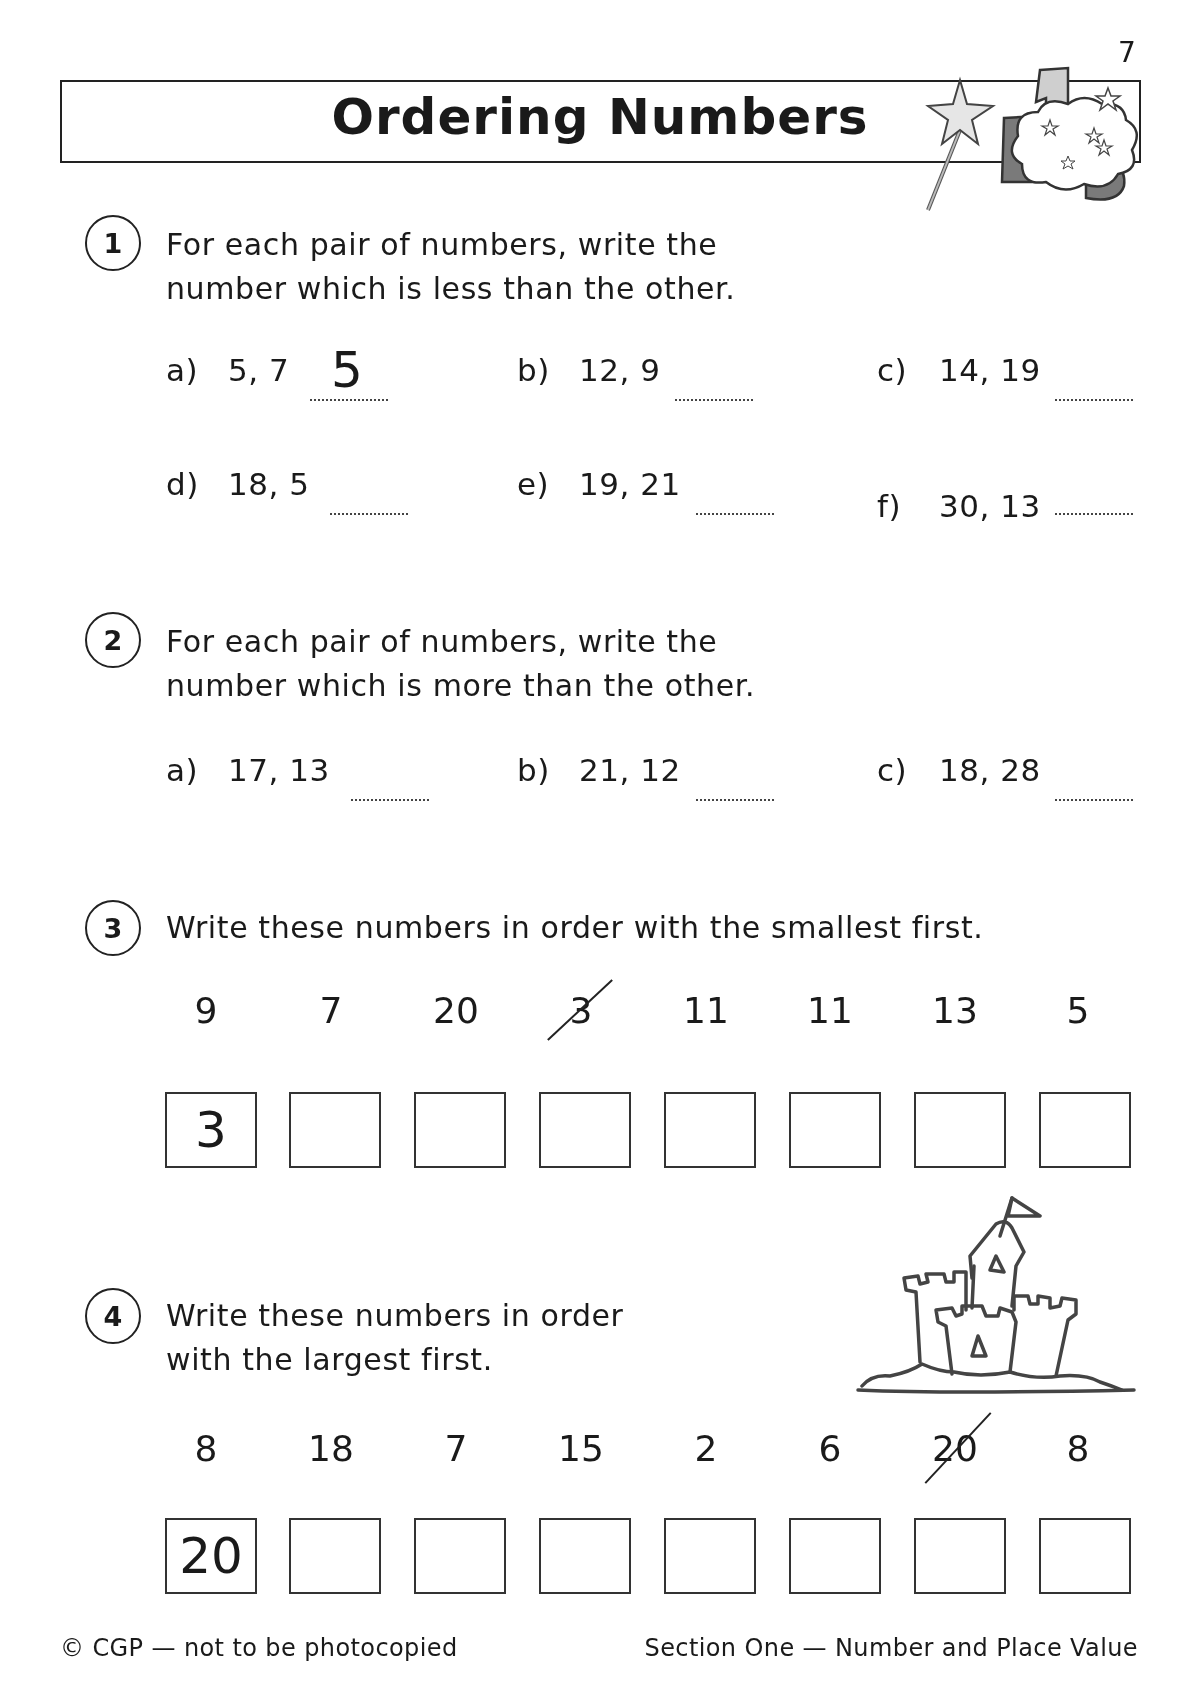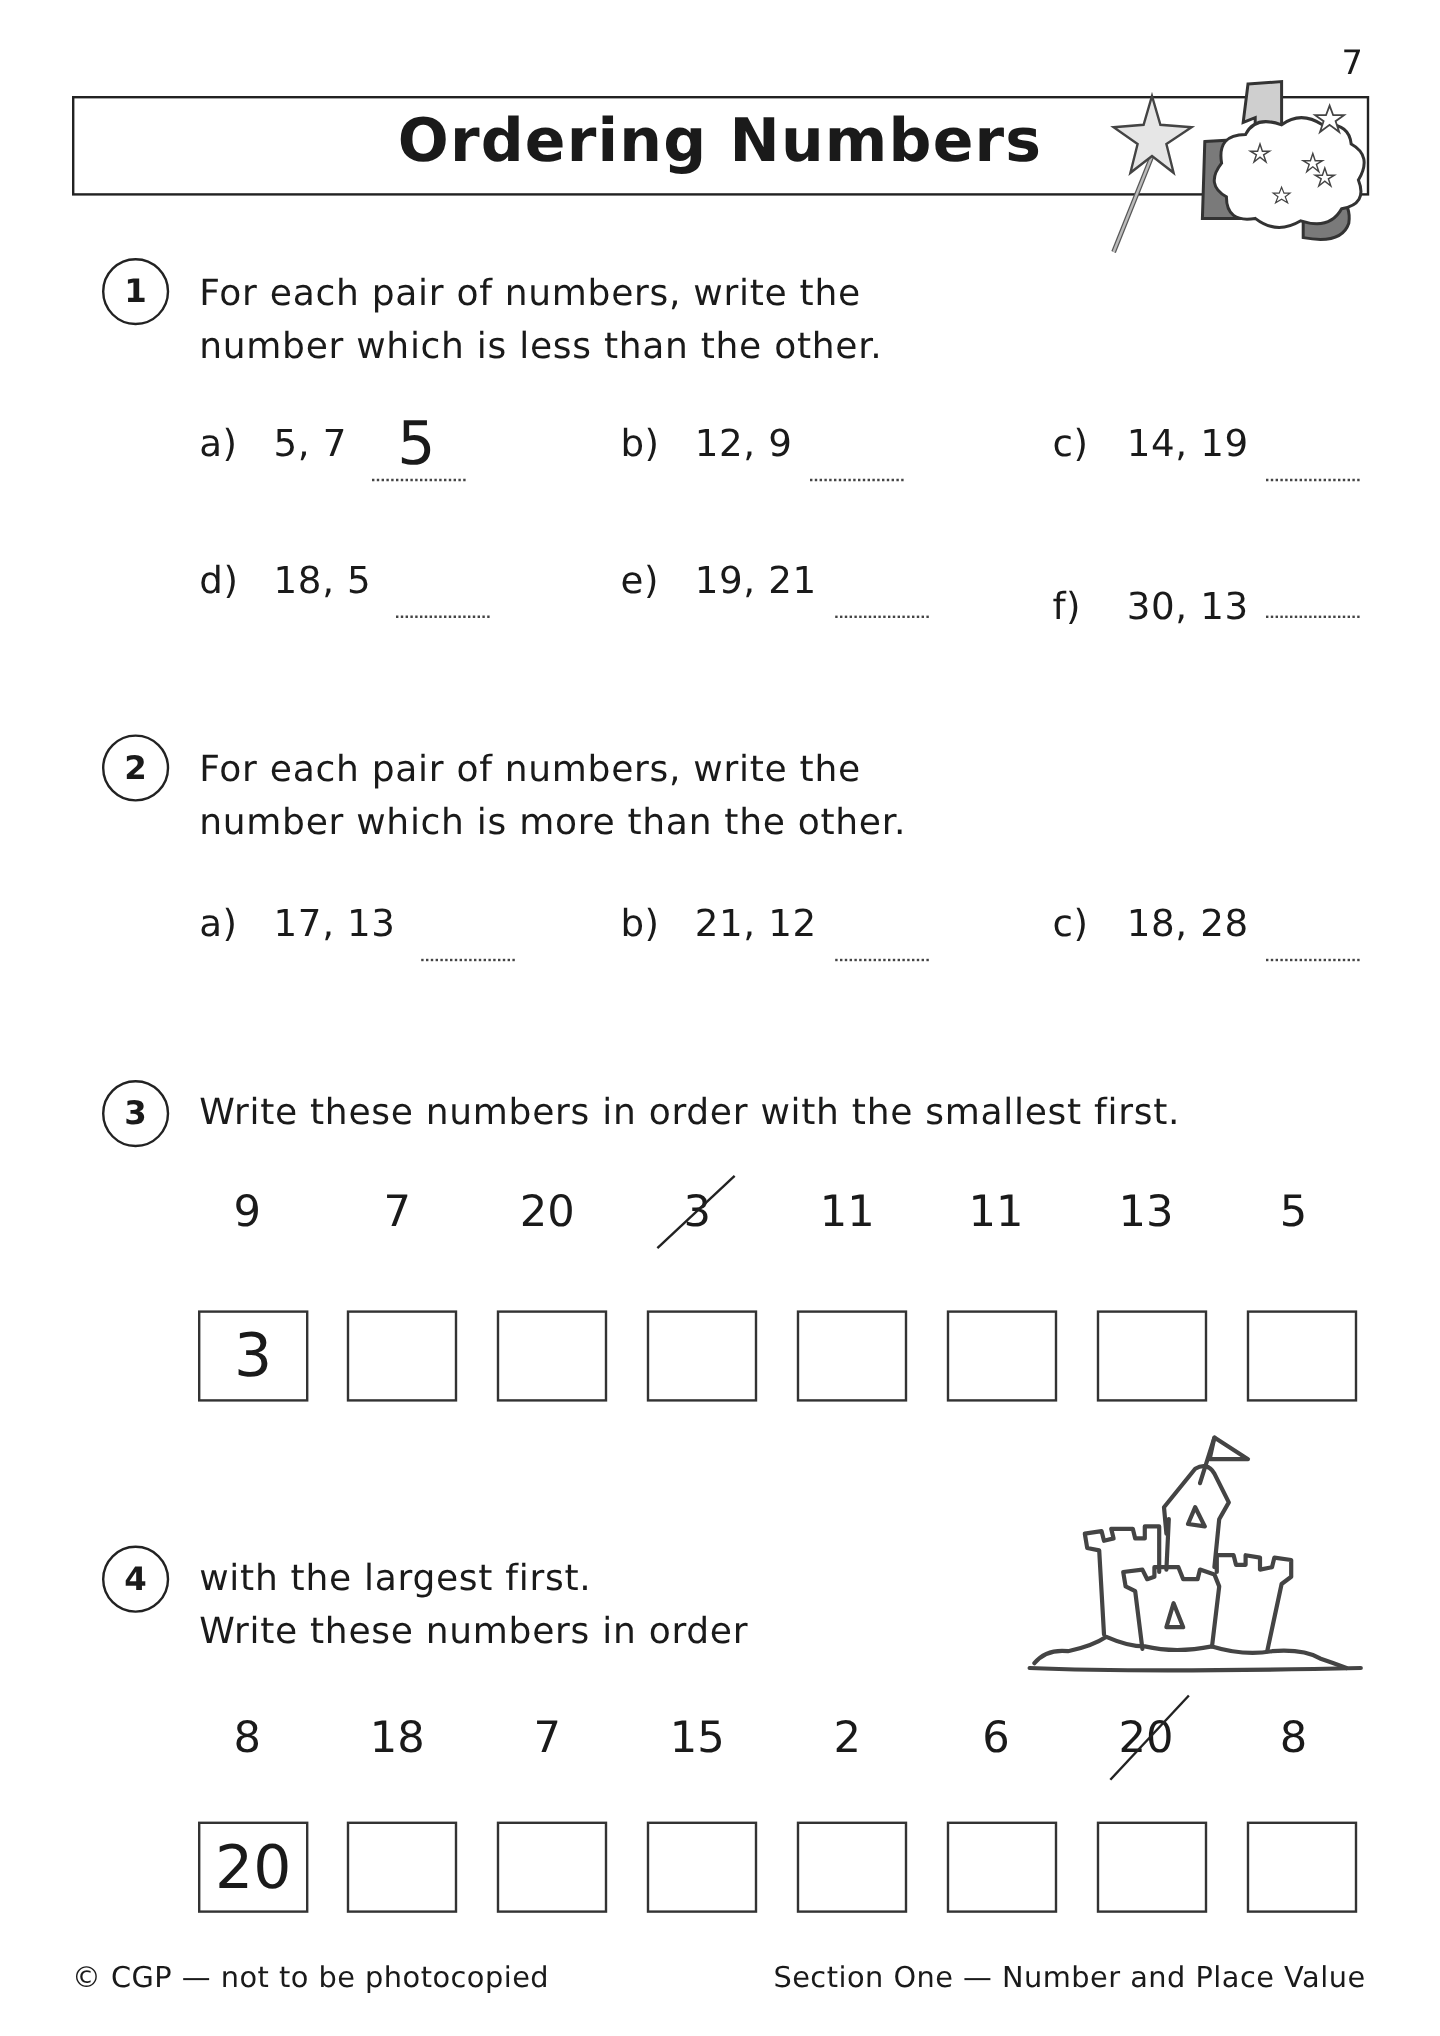--- a/index.html
+++ b/index.html
@@ -133,22 +133,22 @@
   <div class="abs box" style="left:249px;"></div>
   <div class="abs box" style="left:374px;"></div>
   <div class="abs box" style="left:499px;"></div>
   <div class="abs box" style="left:624px;"></div>
   <div class="abs box" style="left:749px;"></div>
   <div class="abs box" style="left:874px;"></div>
 </div>
 
 <div class="abs q-circle" style="left:85px;top:1288px;">4</div>
 <div class="abs q-text" style="left:166px;top:1294px;">
+  <div>Write these numbers in order</div>
   <div>with the largest first.</div>
-  <div>Write these numbers in order</div>
 </div>
 
 <svg class="abs" style="left:850px;top:1186px;" width="290" height="210" viewBox="0 0 290 210">
   <g fill="none" stroke="#444" stroke-width="3.5" stroke-linejoin="round" stroke-linecap="round">
 
     <line x1="150" y1="50" x2="162" y2="12"></line>
     <polygon points="162,12 190,30 158,30"></polygon>
 
     <path d="M122,92 L120,70 L146,38 Q156,32 162,42 L174,66 L166,80 L162,120"></path>
     <path d="M124,80 L122,122"></path>

